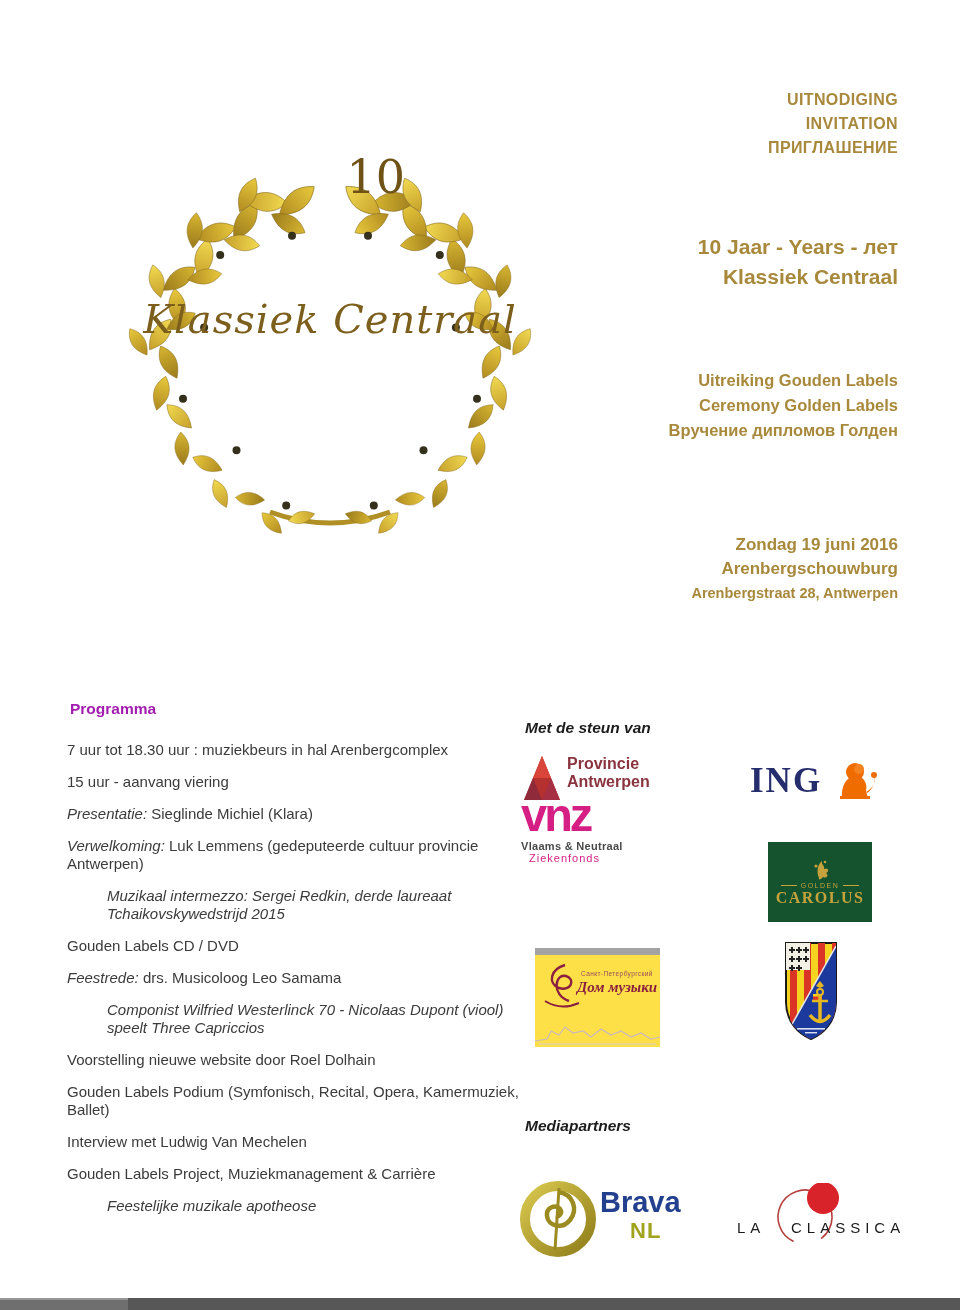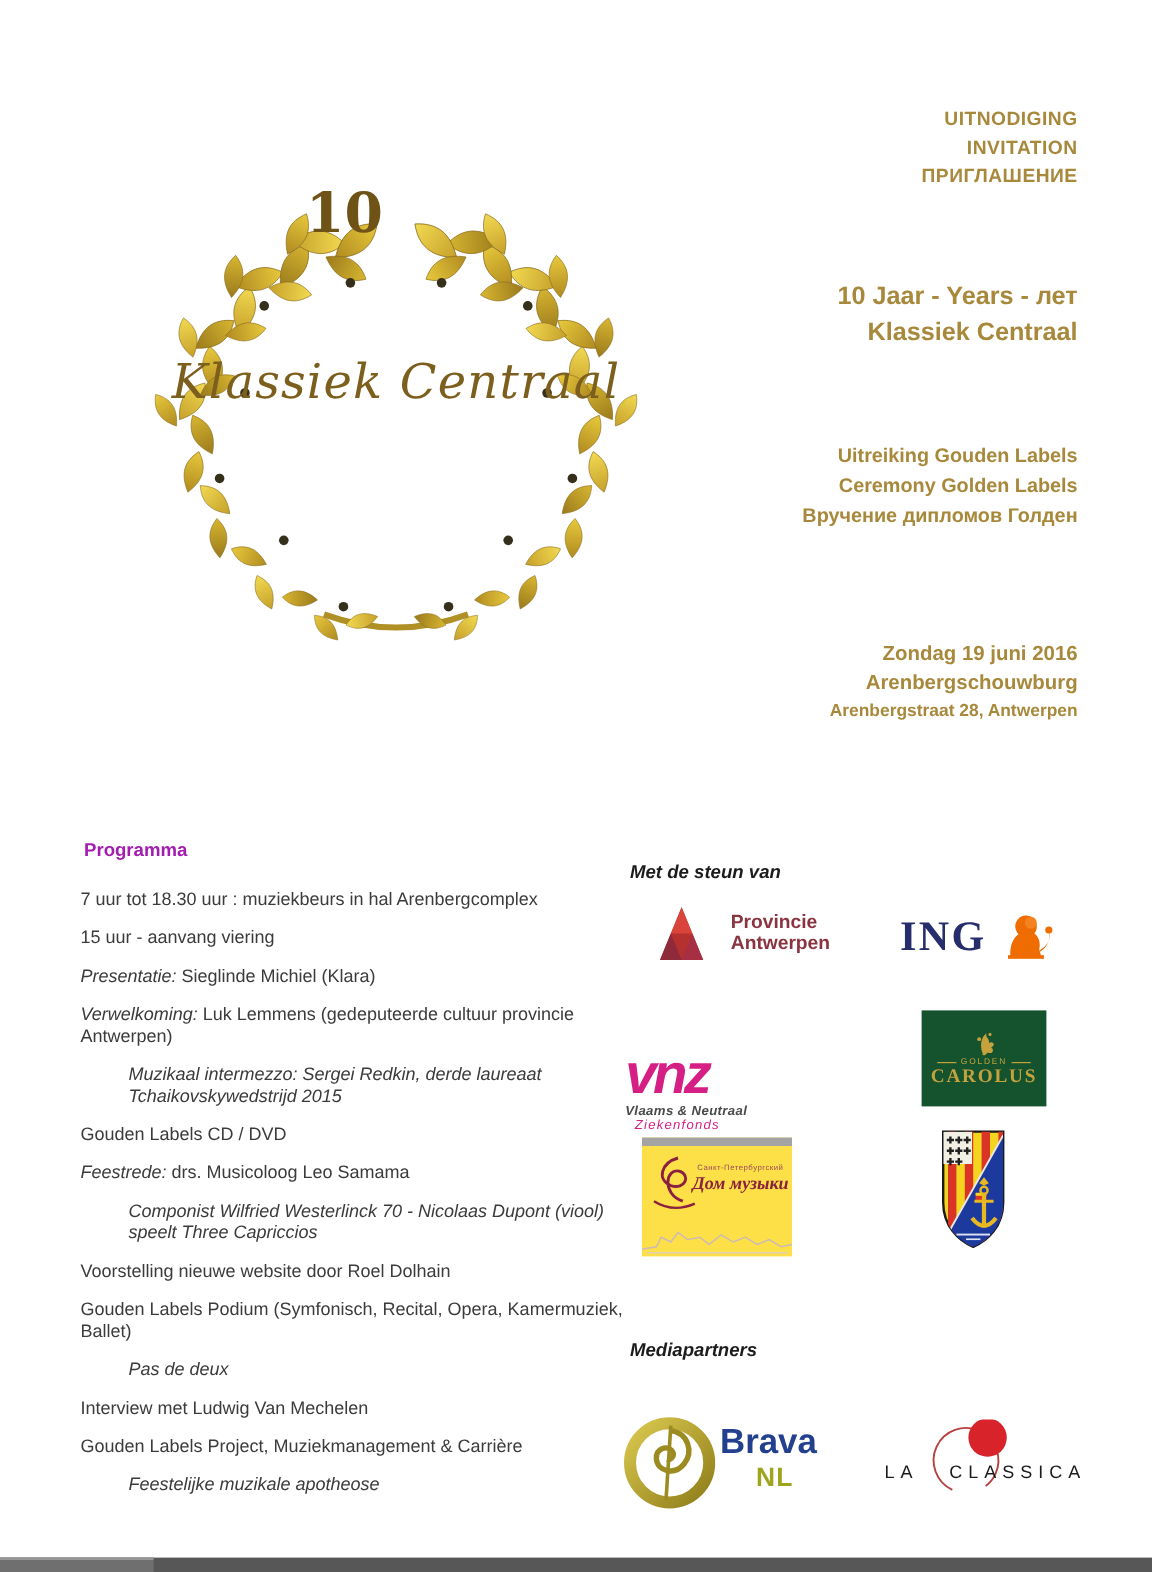--- a/index.html
+++ b/index.html
@@ -9,46 +9,46 @@
   
   .right-block{position:absolute;right:62px;text-align:right;font-weight:bold;color:#a8893c;}
   .inv{top:88px;font-size:16px;line-height:24px;letter-spacing:.4px;}
   .title{top:232px;font-size:21px;line-height:30px;}
   .cer{top:368px;font-size:16.5px;line-height:25px;}
   .event{top:533px;font-size:17px;line-height:24px;}
   .event .small{font-size:14.5px;}
 
   
   .wreath{position:absolute;left:95px;top:138px;width:470px;height:430px;}
-  .wreath-num{position:absolute;left:160px;top:12px;width:150px;text-align:left;
-    font-family:"DejaVu Serif","Liberation Serif",serif;font-weight:bold;font-size:46px;color:#6f5316;}
+  .wreath-num{position:absolute;left:160px;top:12px;width:150px;text-align:right;
+    font-family:"DejaVu Serif","Liberation Serif",serif;font-weight:normal;font-size:46px;color:#6f5316;}
   .wreath-script{position:absolute;left:25px;top:158px;width:420px;text-align:center;
     font-family:"DejaVu Serif","Liberation Serif",serif;font-style:italic;font-size:40px;
     color:#7d5f1d;white-space:nowrap;letter-spacing:1px;}
 
   
   .program{position:absolute;left:67px;top:700px;width:462px;color:#3b3b3b;}
   .program h3{margin:0 0 23px 3px;font-size:15.5px;color:#a21caf;font-weight:bold;}
   .prog-item{font-size:15px;line-height:18px;margin-bottom:14px;}
   .prog-item em{font-style:italic;}
   .prog-item.indent{margin-left:40px;}
   .prog-item.italic{font-style:italic;}
 
   .col-head{position:absolute;left:525px;font-style:italic;font-weight:bold;font-size:15.5px;color:#1c1c1c;}
 
   
-  .prov{position:absolute;left:549px;top:755px;display:flex;align-items:center;gap:22px;}
+  .prov{position:absolute;left:523px;top:755px;display:flex;gap:6px;}
   .prov-text{font-size:16px;font-weight:bold;color:#8a3440;line-height:18px;}
 
   
   .ing{position:absolute;left:750px;top:760px;display:flex;align-items:center;gap:6px;}
   .ing-word{font-family:"Liberation Serif",serif;font-weight:bold;font-size:35px;color:#262d6d;letter-spacing:2px;}
 
   
-  .vnz{position:absolute;left:521px;top:872px;width:130px;font-style:italic;}
+  .vnz{position:absolute;left:521px;top:792px;width:130px;}
   .vnz-word{font-size:47px;font-weight:bold;color:#d61f85;letter-spacing:-3px;line-height:46px;}
   .vnz-sub1{font-size:11px;font-weight:bold;color:#4a4a4a;letter-spacing:.3px;margin-top:2px;}
   .vnz-sub2{font-size:11px;color:#d61f85;margin-left:8px;letter-spacing:1px;}
 
   
   .car{position:absolute;left:768px;top:842px;width:104px;height:80px;background:#14532d;
     display:flex;flex-direction:column;align-items:center;justify-content:center;color:#c6a23d;}
   .car-top{display:flex;align-items:center;gap:4px;font-size:7px;letter-spacing:1.5px;margin-top:2px;}
   .car-top .rule{display:inline-block;width:16px;height:1px;background:#c6a23d;}
   .car-name{font-family:"Liberation Serif",serif;font-size:16px;letter-spacing:1.5px;font-weight:bold;}
@@ -199,21 +199,20 @@
         <div class="prog-item">7 uur tot 18.30 uur : muziekbeurs in hal Arenbergcomplex</div>
         <div class="prog-item">15 uur - aanvang viering</div>
         <div class="prog-item"><em>Presentatie:</em> Sieglinde Michiel (Klara)</div>
         <div class="prog-item"><em>Verwelkoming:</em> Luk Lemmens (gedeputeerde cultuur provincie Antwerpen)</div>
         <div class="prog-item indent italic">Muzikaal intermezzo: Sergei Redkin, derde laureaat Tchaikovskywedstrijd 2015</div>
         <div class="prog-item">Gouden Labels CD / DVD</div>
         <div class="prog-item"><em>Feestrede:</em> drs. Musicoloog Leo Samama</div>
         <div class="prog-item indent italic">Componist Wilfried Westerlinck 70 - Nicolaas Dupont (viool) speelt Three Capriccios</div>
         <div class="prog-item">Voorstelling nieuwe website door Roel Dolhain</div>
         <div class="prog-item">Gouden Labels Podium (Symfonisch, Recital, Opera, Kamermuziek, Ballet)</div>
-        <div class="prog-item indent italic">Pas de deux</div>
         <div class="prog-item">Interview met Ludwig Van Mechelen</div>
         <div class="prog-item">Gouden Labels Project, Muziekmanagement &amp; Carrière</div>
         <div class="prog-item indent italic">Feestelijke muzikale apotheose</div>
       </div>
   </div>
 
   <div class="col-head" style="top:719px;">Met de steun van</div>
 
   <div class="prov">
     <svg width="38" height="46" viewBox="0 0 38 46">

